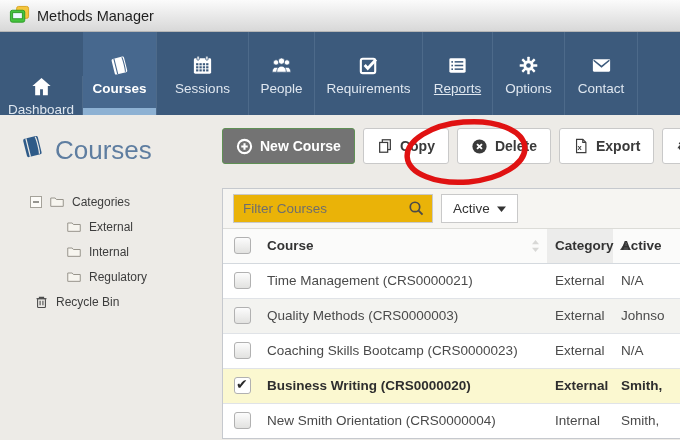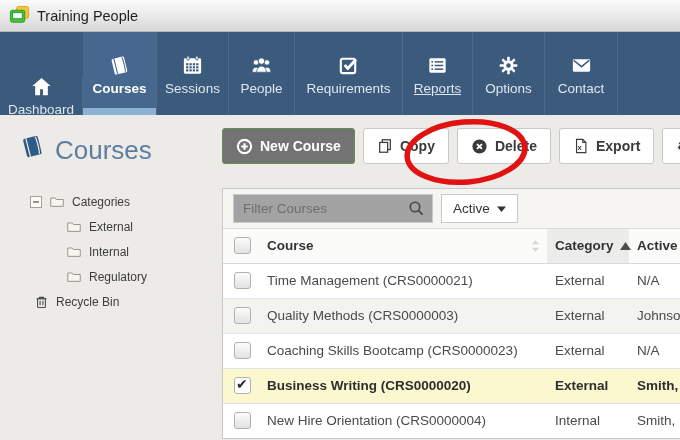--- a/index.html
+++ b/index.html
@@ -36,34 +36,34 @@
   .toolbar{display:flex;gap:8px}
   .btn{height:36px;box-sizing:border-box;display:flex;align-items:center;gap:7px;
     padding:0 13px;font-size:14px;font-weight:bold;border-radius:3px;
     border:1px solid #c9c9c9;background:#fff;color:#3a3a3a;cursor:pointer;white-space:nowrap;flex:none}
   .btn-primary{background:#737373;border-color:#5f9054;color:#fff}
   .btn .bicon{display:flex}
   
   .panel{margin-top:24px;width:520px;background:#fff;border:1px solid #c6c9ce;box-sizing:border-box}
   .filterbar{height:40px;background:#f6f5f2;border-bottom:1px solid #dcdcd8;
     display:flex;align-items:center;padding-left:10px;gap:8px;box-sizing:border-box}
-  .search-box{width:200px;height:29px;background:#a3a3a3;border:1px solid #c9c9c9;
+  .search-box{width:200px;height:29px;background:#eab308;border:1px solid #c9c9c9;
     display:flex;align-items:center;box-sizing:border-box}
   .search-box input{flex:1;border:0;outline:0;padding:0 4px 0 9px;font-size:13.5px;
     color:#444;font-family:inherit;background:transparent;min-width:0}
   .search-box input::placeholder{color:#6e6e6e;opacity:1}
   .search-box .sicon{padding-right:7px;display:flex}
   .status-btn{height:29px;background:#fff;border:1px solid #c9c9c9;display:flex;align-items:center;
     gap:7px;padding:0 11px;font-size:13.5px;color:#333;cursor:pointer;box-sizing:border-box}
   table{border-collapse:collapse;width:100%;table-layout:fixed;font-size:13.5px;color:#4a4a4a}
   thead th{height:34px;border-bottom:1px solid #d4d9de;font-weight:bold;color:#333;
     text-align:left;background:#fbfbfa;box-sizing:border-box}
   th.col-cb{width:38px}
   th.col-course{width:286px;padding-left:6px}
-  th.col-category{width:82px;background:#ececeb;padding-left:8px}
+  th.col-category{width:66px;background:#ececeb;padding-left:8px}
   th.col-default{padding-left:8px}
   .thf{display:flex;align-items:center;justify-content:space-between;padding-right:6px}
   .thf2{display:flex;align-items:center;gap:6px}
   tbody td{height:35px;border-top:1px solid #e0e3e7;box-sizing:border-box;
     overflow:hidden;white-space:nowrap}
   tbody tr:first-child td{border-top:none}
   tbody tr{cursor:pointer}
   tr.striped{background:#f3f3f0}
   tr.selected{background:#fbf8d0}
   tr.selected td{font-weight:bold;color:#2e2e2e}
@@ -83,21 +83,21 @@
 <body>
 
 <div class="titlebar">
   <span class="app-icon icon-slot">
       <svg width="21" height="21" viewBox="0 0 22 22">
         <rect x="8" y="1.5" width="12.5" height="12.5" rx="2" fill="#f5c53c" stroke="#d8a41e"></rect>
         <rect x="1.5" y="5.5" width="15" height="12.5" rx="2" fill="#45c33d" stroke="#2e9a28"></rect>
         <rect x="3.8" y="8" width="10.2" height="6.4" fill="#eef8ff" stroke="#2e9a28"></rect>
       </svg>
     </span>
-  <span class="title">Training People</span>
+  <span class="title">Methods Manager</span>
 </div>
 
 <div class="navbar">
     <div class="nav-item" style="width: 83px; margin-top: 44px;">
       <span class="nav-icon">
         <svg viewBox="0 0 24 24" width="25" height="23">
           <path d="M12 3.2 2.5 11.5h2.9V21h5.1v-6.2h3V21h5.1v-9.5h2.9z" fill="#fff"></path>
         </svg>
       </span>
       <span class="nav-label">Dashboard</span>
@@ -107,21 +107,21 @@
         <svg viewBox="0 0 24 24" width="25" height="23">
           <g transform="rotate(-14 12 12)">
             <rect x="5.2" y="3.6" width="13.4" height="16.8" rx="1.6" fill="#fff"></rect>
             <path d="M8 3.6v16.8" stroke="#47688e" stroke-width="1.1"></path>
             <path d="M16.4 4.2c.8 2.4.8 13 0 15.6" stroke="#47688e" stroke-width="1.1" fill="none"></path>
           </g>
         </svg>
       </span>
       <span class="nav-label">Courses</span>
     </div>
-    <div class="nav-item" style="width: 72px;">
+    <div class="nav-item" style="width: 92px;">
       <span class="nav-icon">
         <svg viewBox="0 0 24 24" width="25" height="23">
           <rect x="3" y="4.5" width="18" height="16" rx="1.5" fill="#fff"></rect>
           <rect x="6.2" y="2.2" width="2.4" height="4.2" rx="1" fill="#fff" stroke="#3c5a7c" stroke-width="0.9"></rect>
           <rect x="15.4" y="2.2" width="2.4" height="4.2" rx="1" fill="#fff" stroke="#3c5a7c" stroke-width="0.9"></rect>
           <rect x="5.3" y="9.6" width="2.4" height="2.2" fill="#3c5a7c"></rect>
           <rect x="5.3" y="12.8" width="2.4" height="2.2" fill="#3c5a7c"></rect>
           <rect x="5.3" y="16" width="2.4" height="2.2" fill="#3c5a7c"></rect>
           <rect x="8.8" y="9.6" width="2.4" height="2.2" fill="#3c5a7c"></rect>
           <rect x="8.8" y="12.8" width="2.4" height="2.2" fill="#3c5a7c"></rect>
@@ -408,21 +408,21 @@
                 <div class="cb checked"></div>
               </td>
               <td class="col-course">Business Writing (CRS0000020)</td>
               <td class="col-category">External</td>
               <td class="col-default">Smith,</td>
             </tr>
             <tr class="">
               <td class="col-cb">
                 <div class="cb"></div>
               </td>
-              <td class="col-course">New Hire Orientation (CRS0000004)</td>
+              <td class="col-course">New Smith Orientation (CRS0000004)</td>
               <td class="col-category">Internal</td>
               <td class="col-default">Smith,</td>
             </tr>
           </tbody>
       </table>
     </div>
   </div>
 </div>
 
 <div class="annotation">

